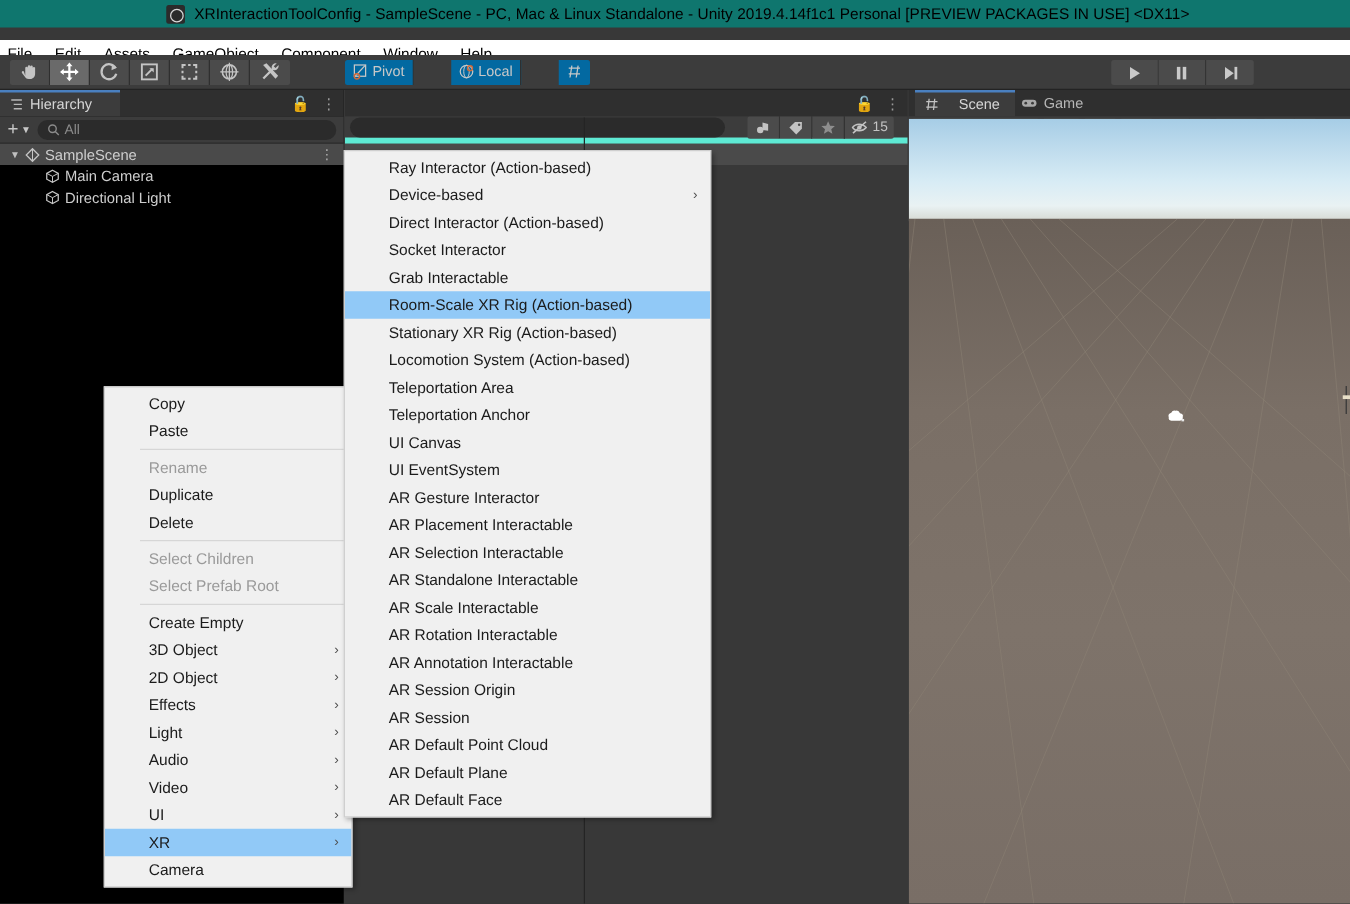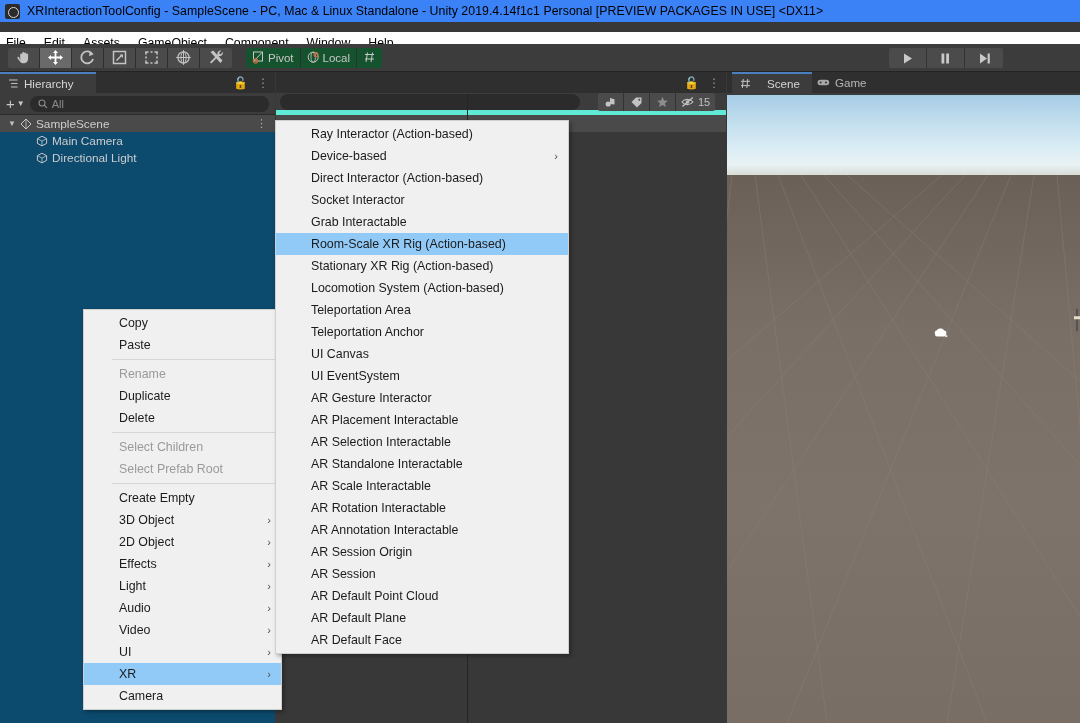--- a/index.html
+++ b/index.html
@@ -8,24 +8,25 @@
     overflow: hidden;
     background: #383838;
     font-family: "Liberation Sans", sans-serif;
     -webkit-font-smoothing: antialiased;
   }
   #root { position: relative; width: 1080px; height: 723px; }
 
   
   .titlebar {
     position: absolute; left: 0; top: 0; width: 1080px; height: 22px;
-    background: #3b82f6; color: #000000;
+    background: #0f766e; color: #000000;
     display: flex; align-items: center; gap: 7px;
     padding-left: 5px;
     font-size: 12px;
+    justify-content: center;
   }
   .app-icon {
     width: 15px; height: 15px; background: #2b2b2b;
     border-radius: 2px; position: relative; flex: 0 0 auto;
   }
   .app-icon::after {
     content: ""; position: absolute; left: 3px; top: 3px;
     width: 9px; height: 9px; border-radius: 50%;
     border: 1.6px solid #d8d8d8;
   }
@@ -52,39 +53,39 @@
     width: 32px; height: 20px; margin: 0; background: #4b4b4b;
     border-right: 1px solid #2f2f2f;
     display: flex; align-items: center; justify-content: center;
     color: #c4c4c4;
   }
   .tb-btn.first { border-radius: 2px 0 0 2px; margin-left: 8px; }
   .tb-btn.last { border-radius: 0 2px 2px 0; border-right: none; }
   .tb-btn.active { background: #6a6a6a; color: #ffffff; }
   .tb-sep { width: 14px; }
   .tb-wide {
-    height: 20px; background: #14532d; color: #c8c8c8;
+    height: 20px; background: #0369a1; color: #c8c8c8;
     display: flex; align-items: center; gap: 3px;
-    padding: 0 6px; font-size: 11.5px; border-right: 1px solid #2f2f2f;
+    padding: 0 6px; font-size: 11.5px; border-right: 1px solid #2f2f2f; margin-left: 30px;
   }
   .tb-wide.first { border-radius: 2px 0 0 2px; }
   .tb-wide.last { border-radius: 0 2px 2px 0; border-right: none; }
   .play-group { position: absolute; left: 889px; top: 4px; display: flex; }
   .play-btn {
     width: 38px; height: 20px; background: #4b4b4b; color: #c9c9c9;
     display: flex; align-items: center; justify-content: center;
     border-right: 1px solid #343434;
   }
   .play-btn:first-child { border-radius: 2px 0 0 2px; }
   .play-btn:last-child { border-radius: 0 2px 2px 0; border-right: none; }
 
   
   .panel-area { position: absolute; left: 0; top: 72px; width: 1080px; height: 651px; background: #383838; }
 
-  .panel { position: absolute; background: #0c4a6e; }
+  .panel { position: absolute; background: #000000; }
   .panel-tabrow { height: 21px; background: #2f2f2f; position: relative; }
   .tab {
     position: absolute; top: 0; height: 21px;
     display: flex; align-items: center; gap: 5px;
     padding: 0 10px 0 8px;
     font-size: 11.6px; color: #b6b6b6;
   }
   .tab.selected { background: #3c3c3c; color: #d6d6d6; border-top: 2px solid #4a80c0; }
   .tab-icons { position: absolute; right: 6px; top: 0; height: 21px; display: flex; align-items: center; gap: 9px; color: #9a9a9a; }
 

